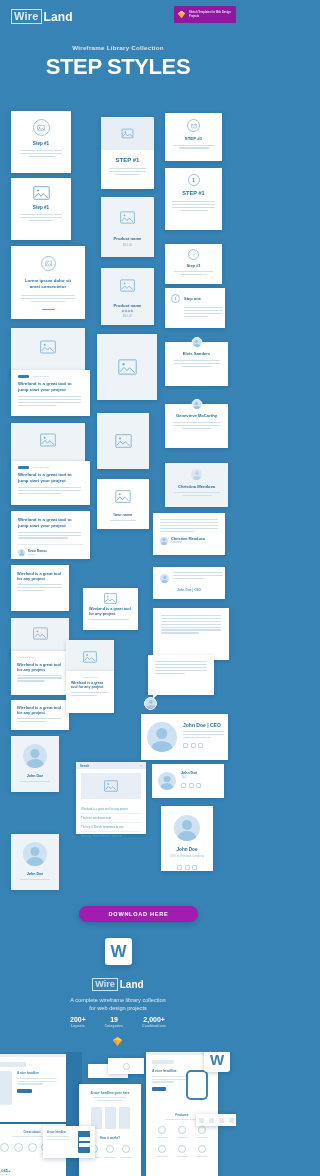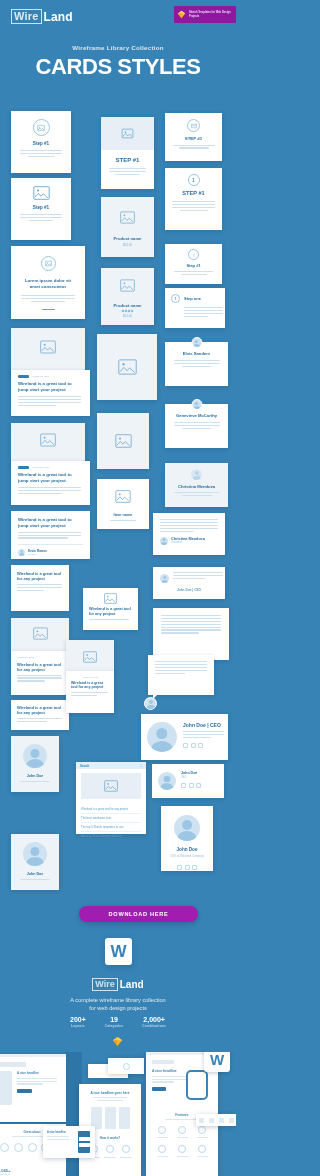--- a/index.html
+++ b/index.html
@@ -78,21 +78,21 @@
         <polygon points="12,2 22,9 12,22 2,9" fill="#f7b32b"></polygon>
         <polygon points="12,2 22,9 12,9" fill="#fdd757"></polygon>
         <polygon points="2,9 12,9 12,2" fill="#fbc740"></polygon>
         <polygon points="2,9 12,22 12,9" fill="#f19d26"></polygon>
       </svg>
       <div class="btxt">Sketch Templates for Web Design Projects</div>
     </div>
   </div>
 
   <div class="sub">Wireframe Library Collection</div>
-  <div class="title">CARDS STYLES</div>
+  <div class="title">STEP STYLES</div>
 
   <div class="card" style="left:11px;top:111px;width:60px;height:62px;">
     <div class="circ" style="width:17px;height:17px;margin:8px auto 5px;">
       <svg width="8" height="8" viewBox="0 0 24 24">
           <rect x="2" y="4" width="20" height="16" rx="1" fill="none" stroke="#6ba8d0" stroke-width="1.6"></rect>
           <circle cx="8" cy="9.5" r="1.6" fill="#6ba8d0"></circle>
           <path d="M3 18l5.5-6 4 4.5L16 13l5 5" fill="none" stroke="#6ba8d0" stroke-width="1.6"></path>
         </svg>
     </div>
     <div class="hd" style="font-size:4.6px;margin-bottom:4px;">Step #1</div>

